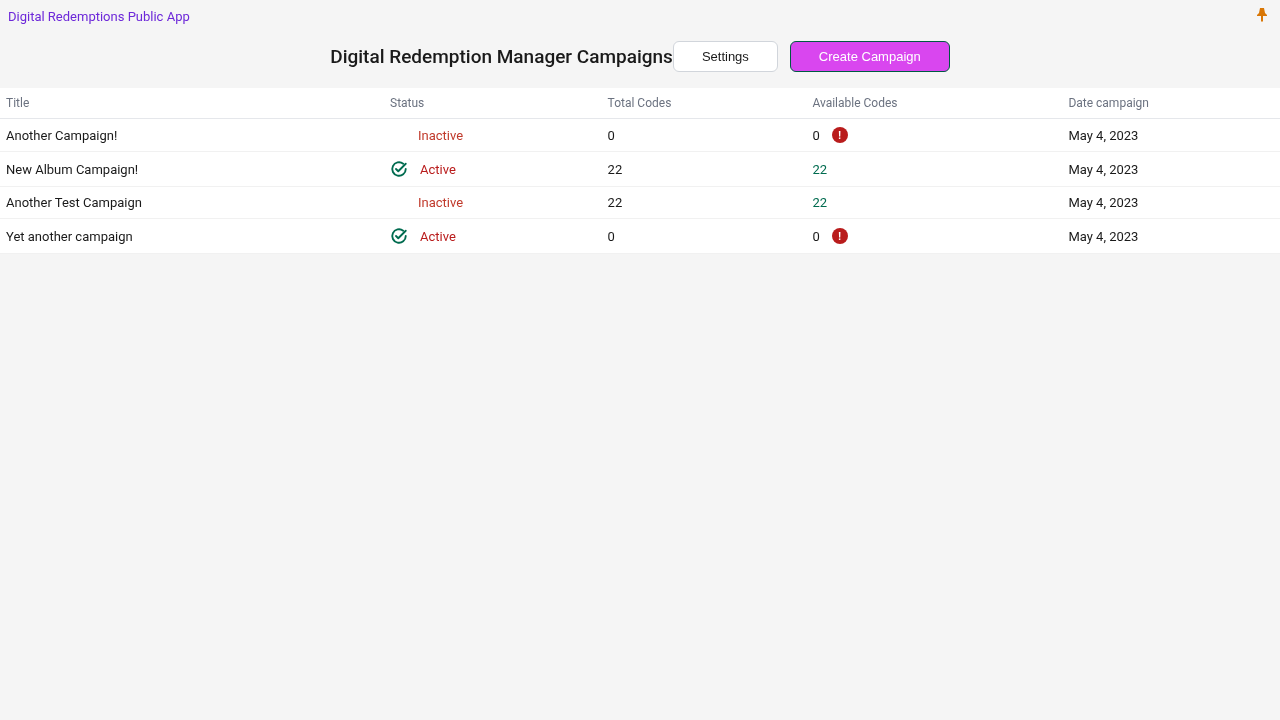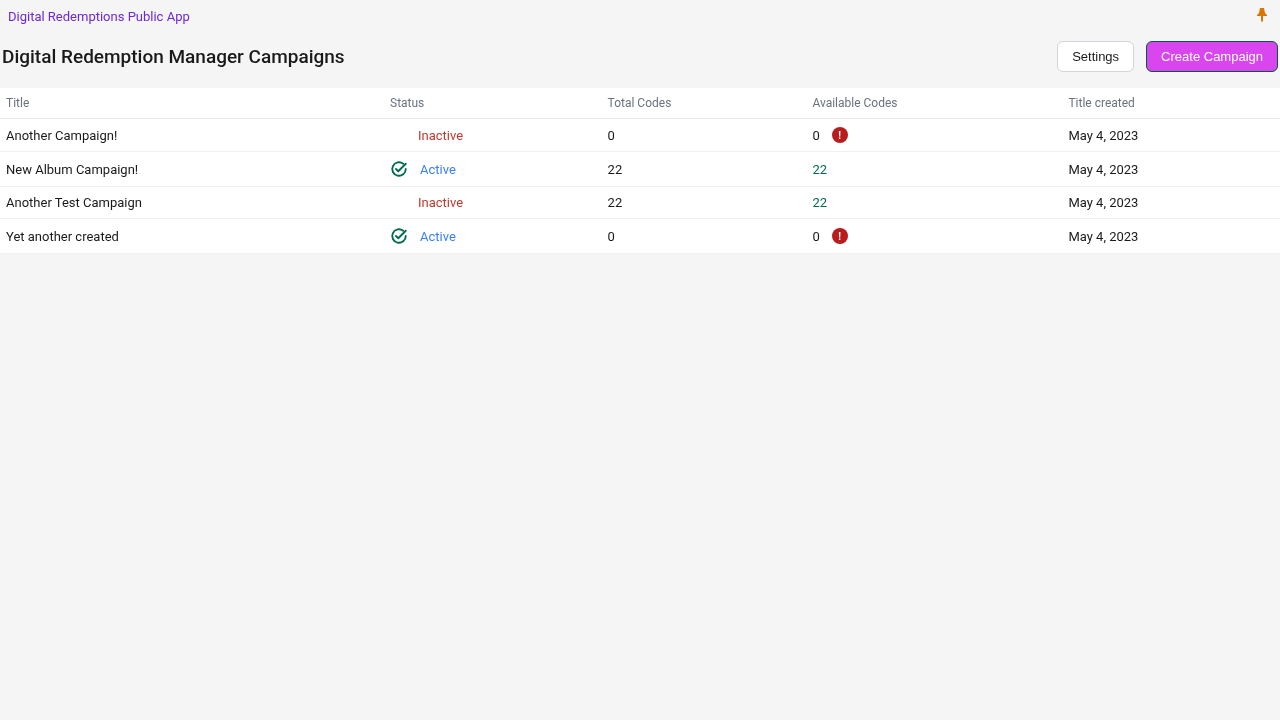--- a/index.html
+++ b/index.html
@@ -20,38 +20,38 @@
       justify-content: space-between;
       align-items: center;
     }
     .pin-icon {
       color: #d97706;
       font-size: 14px;
       padding-right: 4px;
     }
     .header-row {
       display: flex;
-      justify-content: space-between;
+      justify-content: center;
       align-items: center;
       padding: 12px 0 16px 2px;
     }
     .page-title {
       font-size: 19px;
       font-weight: 500;
       color: #1a1a1a;
     }
     .header-buttons {
       display: flex;
       gap: 12px;
       padding-right: 2px;
     }
     .btn {
       font-size: 13px;
       font-weight: 500;
-      padding: 7px 14px;
+      padding: 7px 28px;
       border-radius: 6px;
       cursor: pointer;
       border: 1px solid transparent;
     }
     .btn-secondary {
       background: #ffffff;
       border: 1px solid #d1d5db;
       color: #1a1a1a;
     }
     .btn-primary {
@@ -78,21 +78,21 @@
       font-size: 13px;
       color: #1a1a1a;
       vertical-align: middle;
     }
     .col-title { width: 30%; margin-top: 12px; }
     .col-status { width: 17%; }
     .col-total { width: 16%; }
     .col-avail { width: 20%; }
     .col-date { width: 17%; }
     .status-inactive { color: #c0392b; margin-left: 28px; }
-    .status-active { color: #3b82f6; }
+    .status-active { color: #b91c1c; }
     .status-cell {
       display: flex;
       align-items: center;
       gap: 12px;
     }
     .check-icon {
       width: 18px; height: 18px;
       display: inline-block;
       position: relative;
     }
@@ -135,21 +135,21 @@
   </div>
 </div>
 
 <table class="table">
   <thead>
     <tr class="thead-row">
       <th class="col-title">Title</th>
       <th class="col-status">Status</th>
       <th class="col-total">Total Codes</th>
       <th class="col-avail">Available Codes</th>
-      <th class="col-date">Title created</th>
+      <th class="col-date">Date campaign</th>
     </tr>
   </thead>
   <tbody id="tbody">
       <tr class="tbody-row">
         <td>Another Campaign!</td>
         <td>
           <div class="status-cell">
             <span class="status-inactive">Inactive</span>
           </div>
         </td>
@@ -190,21 +190,21 @@
         </td>
         <td>22</td>
         <td>
           <div class="avail-cell">
             <span class="avail-green">22</span>
           </div>
         </td>
         <td>May 4, 2023</td>
       </tr>
       <tr class="tbody-row">
-        <td>Yet another created</td>
+        <td>Yet another campaign</td>
         <td>
           <div class="status-cell">
             <span class="check-icon"><svg viewBox="0 0 24 24" fill="none" stroke="#006b4f" stroke-width="2.5" stroke-linecap="round" stroke-linejoin="round">
                 <path d="M21 12a9 9 0 1 1-3.4-7"></path>
                 <path d="M21 5l-10 10-3-3"></path>
               </svg></span>
             <span class="status-active">Active</span>
           </div>
         </td>
         <td>0</td>

